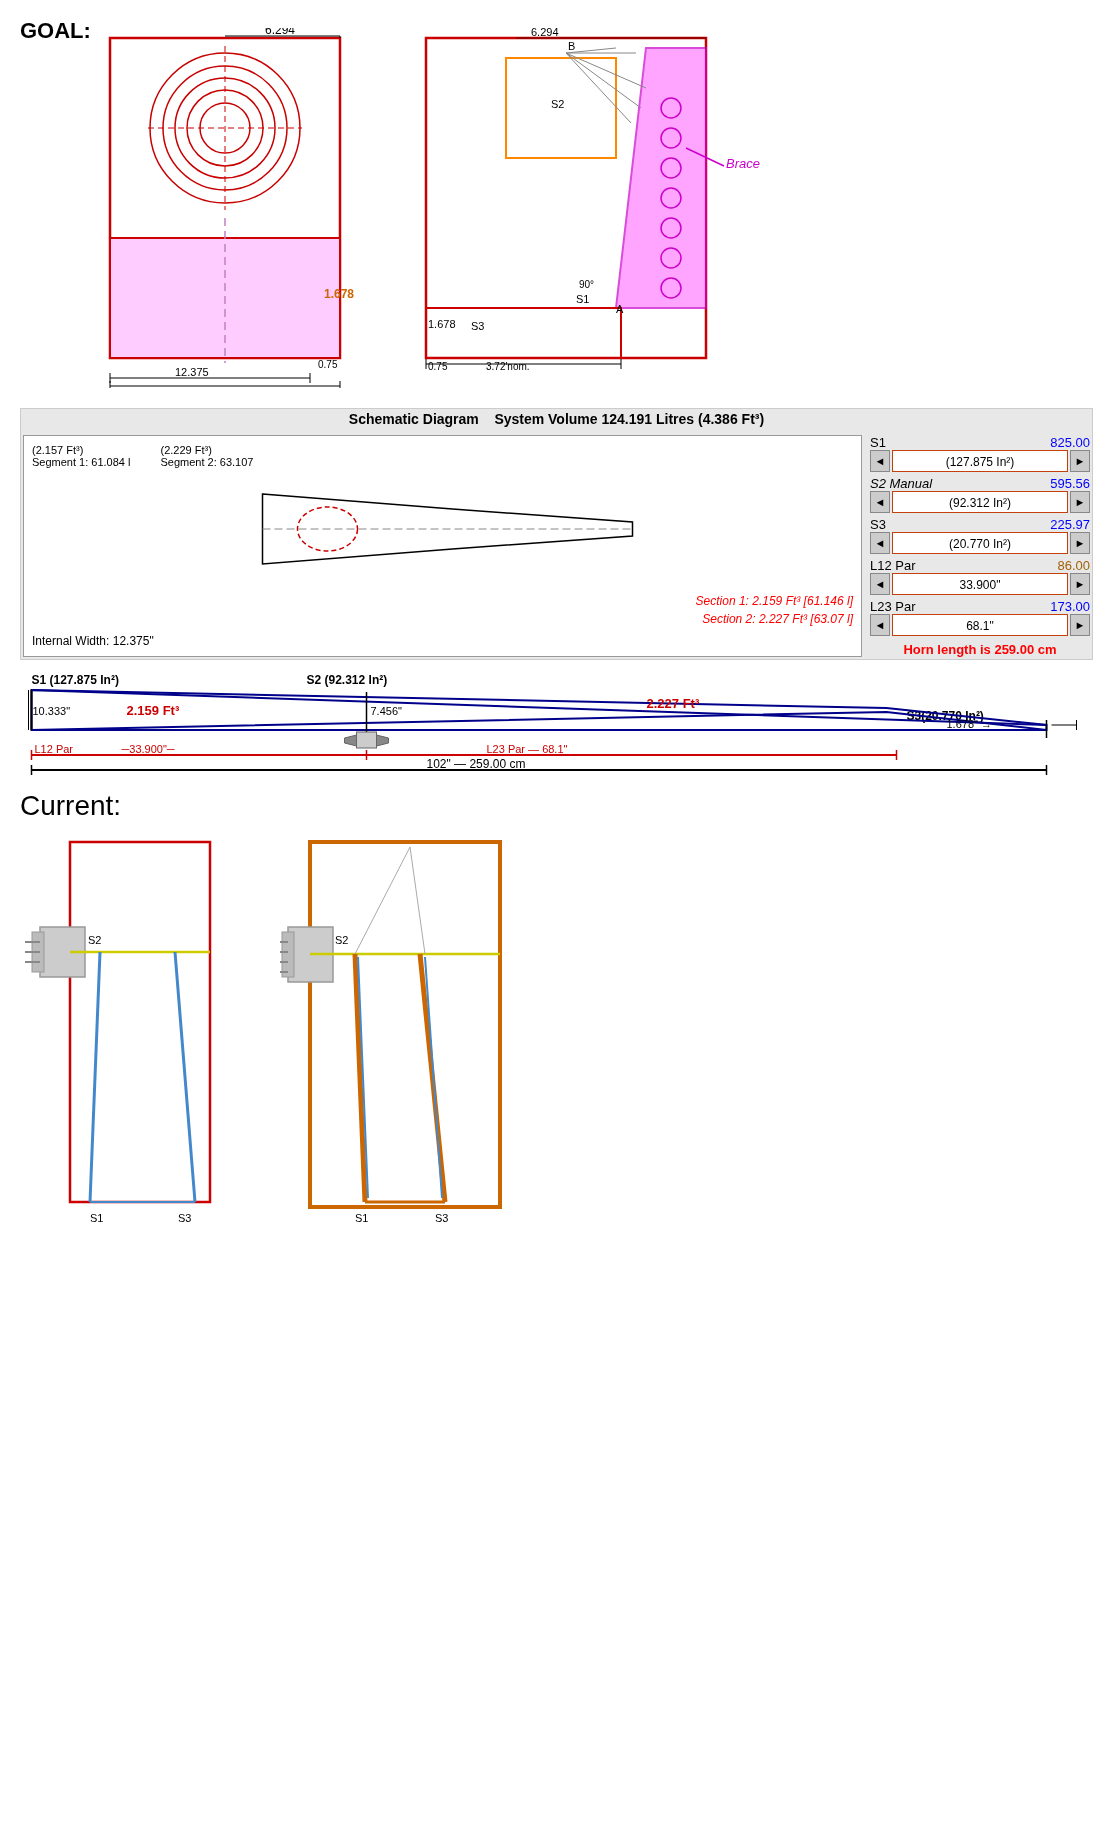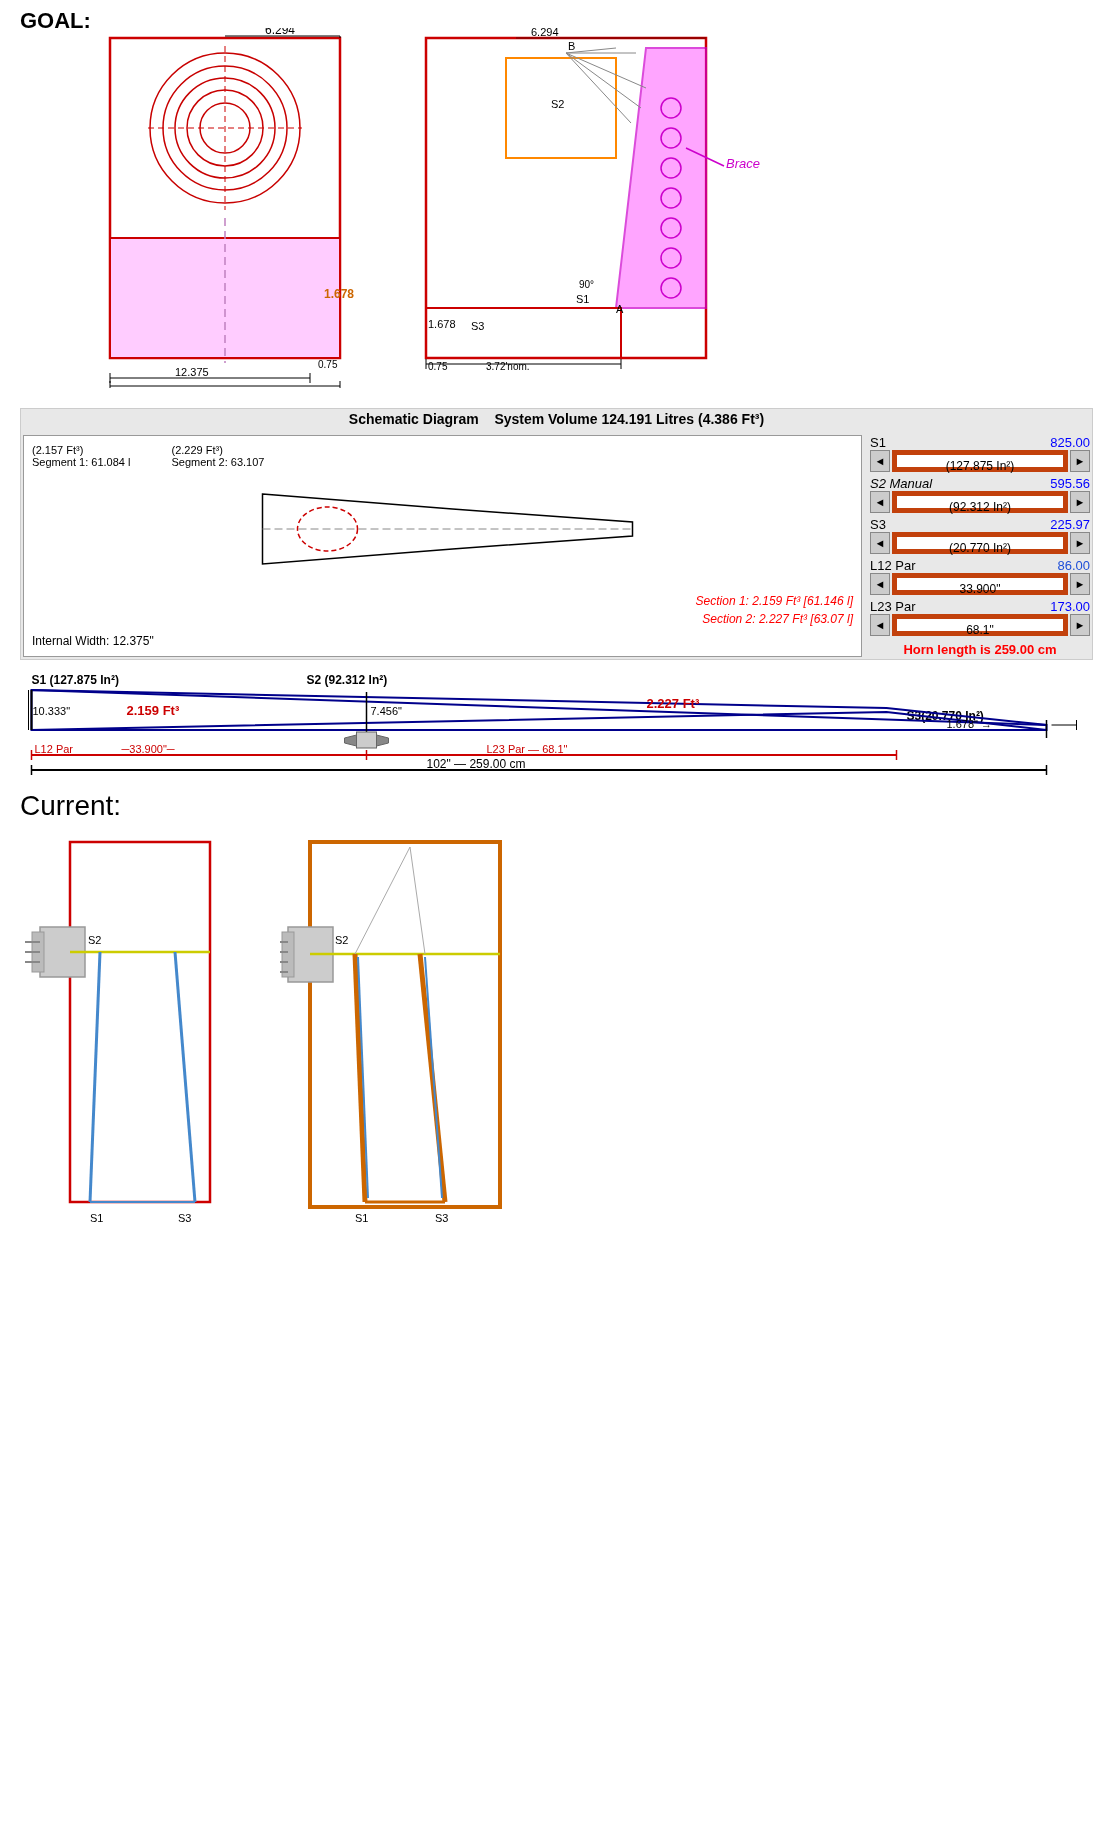--- a/index.html
+++ b/index.html
@@ -14,21 +14,21 @@
 
     
     .goal-section {
       padding: 18px 20px 10px 20px;
       position: relative;
     }
     .goal-label {
       font-size: 22px;
       font-weight: bold;
       position: absolute;
-      top: 8px;
+      top: 18px;
       left: 20px;
     }
 
     .goal-drawings {
       display: flex;
       gap: 36px;
       margin-top: 10px;
       margin-left: 60px;
     }
 
@@ -102,21 +102,21 @@
       display: flex;
       align-items: center;
       justify-content: center;
       cursor: pointer;
       font-size: 11px;
       user-select: none;
     }
     .ctrl-value {
       flex: 1;
       height: 22px;
-      border: 5px solid #c2410c;
+      border: 1px solid #c2410c;
       background: #fff;
       font-size: 12px;
       text-align: center;
       line-height: 22px;
     }
     .ctrl-manual { color: #800080; font-style: italic; }
     .horn-length {
       color: red;
       font-weight: bold;
       font-size: 13px;
@@ -275,21 +275,21 @@
 </div>
 
 <div class="schematic-section">
   <div class="schematic-title">
     <span>Schematic Diagram</span>&nbsp;&nbsp;&nbsp;
     <span>System Volume 124.191 Litres (4.386 Ft³)</span>
   </div>
   <div class="schematic-body">
 
     <div class="schematic-diagram">
-      <div style="display:flex; gap:41px; margin-bottom:6px;">
+      <div style="display:flex; gap:30px; margin-bottom:6px;">
         <div>
           <div class="seg-label">(2.157 Ft³)</div>
           <div class="seg-label">Segment 1: 61.084 l</div>
         </div>
         <div>
           <div class="seg-label">(2.229 Ft³)</div>
           <div class="seg-label">Segment 2: 63.107</div>
         </div>
       </div>
 
@@ -344,21 +344,21 @@
         <div class="ctrl-input-row">
           <div class="ctrl-arrow">◄</div>
           <div class="ctrl-value">(20.770 In²)</div>
           <div class="ctrl-arrow">►</div>
         </div>
       </div>
 
       <div class="ctrl-row">
         <div class="ctrl-label">
           <span>L12 Par</span>
-          <span style="color:#1d4ed8">86.00</span>
+          <span style="color:#a16207">86.00</span>
         </div>
         <div class="ctrl-input-row">
           <div class="ctrl-arrow">◄</div>
           <div class="ctrl-value">33.900"</div>
           <div class="ctrl-arrow">►</div>
         </div>
       </div>
 
       <div class="ctrl-row">
         <div class="ctrl-label">

